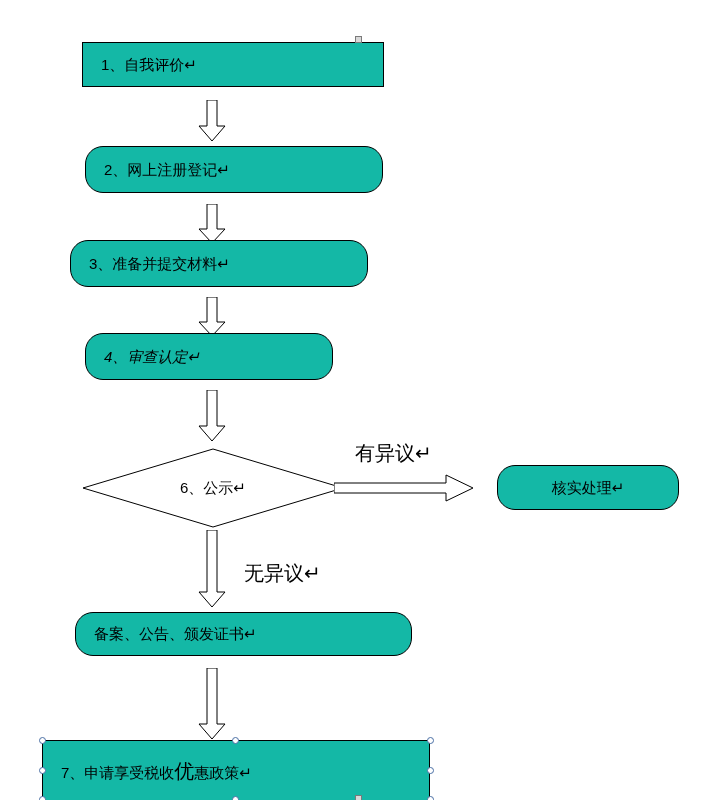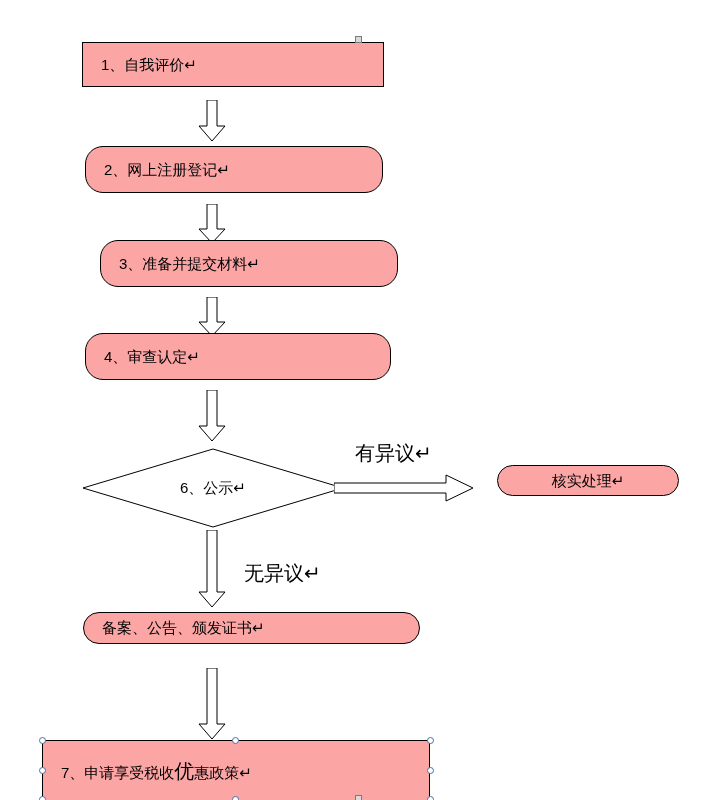--- a/index.html
+++ b/index.html
@@ -16,21 +16,21 @@
   }
   #canvas {
     position: relative;
     width: 707px;
     height: 800px;
   }
   .node {
     position: absolute;
     box-sizing: border-box;
     border: 1px solid #000000;
-    background: #fca5a5;
+    background: #14b8a6;
     display: flex;
     align-items: center;
     font-size: 15px;
     line-height: 1.2;
     white-space: nowrap;
   }
   .node .txt {
     padding-left: 18px;
   }
   .node.center .txt {
@@ -111,31 +111,31 @@
   <div class="node rounded" style="left:85px; top:146px; width:298px; height:47px;">
     <span class="txt">2、网上注册登记↵</span>
   </div>
 
   <div class="arrow" style="left:198px; top:204px; width:28px; height:40px;">
     <svg width="28" height="40" viewBox="0 0 28 40">
       <polygon points="9,0 19,0 19,25 27,25 14,39 1,25 9,25" fill="#ffffff" stroke="#000000" stroke-width="1"></polygon>
     </svg>
   </div>
 
-  <div class="node rounded" style="left:100px; top:240px; width:298px; height:47px;">
+  <div class="node rounded" style="left:70px; top:240px; width:298px; height:47px;">
     <span class="txt">3、准备并提交材料↵</span>
   </div>
 
   <div class="arrow" style="left:198px; top:297px; width:28px; height:40px;">
     <svg width="28" height="40" viewBox="0 0 28 40">
       <polygon points="9,0 19,0 19,25 27,25 14,39 1,25 9,25" fill="#ffffff" stroke="#000000" stroke-width="1"></polygon>
     </svg>
   </div>
 
-  <div class="node rounded" style="left:85px; top:333px; width:306px; height:47px;">
+  <div class="node rounded" style="left:85px; top:333px; width:248px; height:47px;font-style:italic;">
     <span class="txt">4、审查认定↵</span>
   </div>
 
   <div class="arrow" style="left:198px; top:390px; width:28px; height:52px;">
     <svg width="28" height="52" viewBox="0 0 28 52">
       <polygon points="9,0 19,0 19,36 27,36 14,51 1,36 9,36" fill="#ffffff" stroke="#000000" stroke-width="1"></polygon>
     </svg>
   </div>
 
   <div class="diamond" style="left:82px; top:448px; width:262px; height:80px;">
@@ -146,33 +146,33 @@
   </div>
 
   <div class="arrow" style="left:334px; top:474px; width:140px; height:28px;">
     <svg width="140" height="28" viewBox="0 0 140 28">
       <polygon points="0,9 112,9 112,1 139,14 112,27 112,19 0,19" fill="#ffffff" stroke="#000000" stroke-width="1"></polygon>
     </svg>
   </div>
 
   <div class="label" style="left:355px; top:440px;">有异议↵</div>
 
-  <div class="node rounded center" style="left:497px; top:465px; width:182px; height:31px;">
+  <div class="node rounded center" style="left:497px; top:465px; width:182px; height:45px;">
     <span class="txt">核实处理↵</span>
   </div>
 
   <div class="arrow" style="left:198px; top:530px; width:28px; height:78px;">
     <svg width="28" height="78" viewBox="0 0 28 78">
       <polygon points="9,0 19,0 19,62 27,62 14,77 1,62 9,62" fill="#ffffff" stroke="#000000" stroke-width="1"></polygon>
     </svg>
   </div>
 
   <div class="label" style="left:244px; top:560px;">无异议↵</div>
 
-  <div class="node rounded" style="left:83px; top:612px; width:337px; height:32px;">
+  <div class="node rounded" style="left:75px; top:612px; width:337px; height:44px;">
     <span class="txt">备案、公告、颁发证书↵</span>
   </div>
 
   <div class="arrow" style="left:198px; top:668px; width:28px; height:72px;">
     <svg width="28" height="72" viewBox="0 0 28 72">
       <polygon points="9,0 19,0 19,56 27,56 14,71 1,56 9,56" fill="#ffffff" stroke="#000000" stroke-width="1"></polygon>
     </svg>
   </div>
 
   <div class="node" style="left:42px; top:740px; width:388px; height:62px;">

